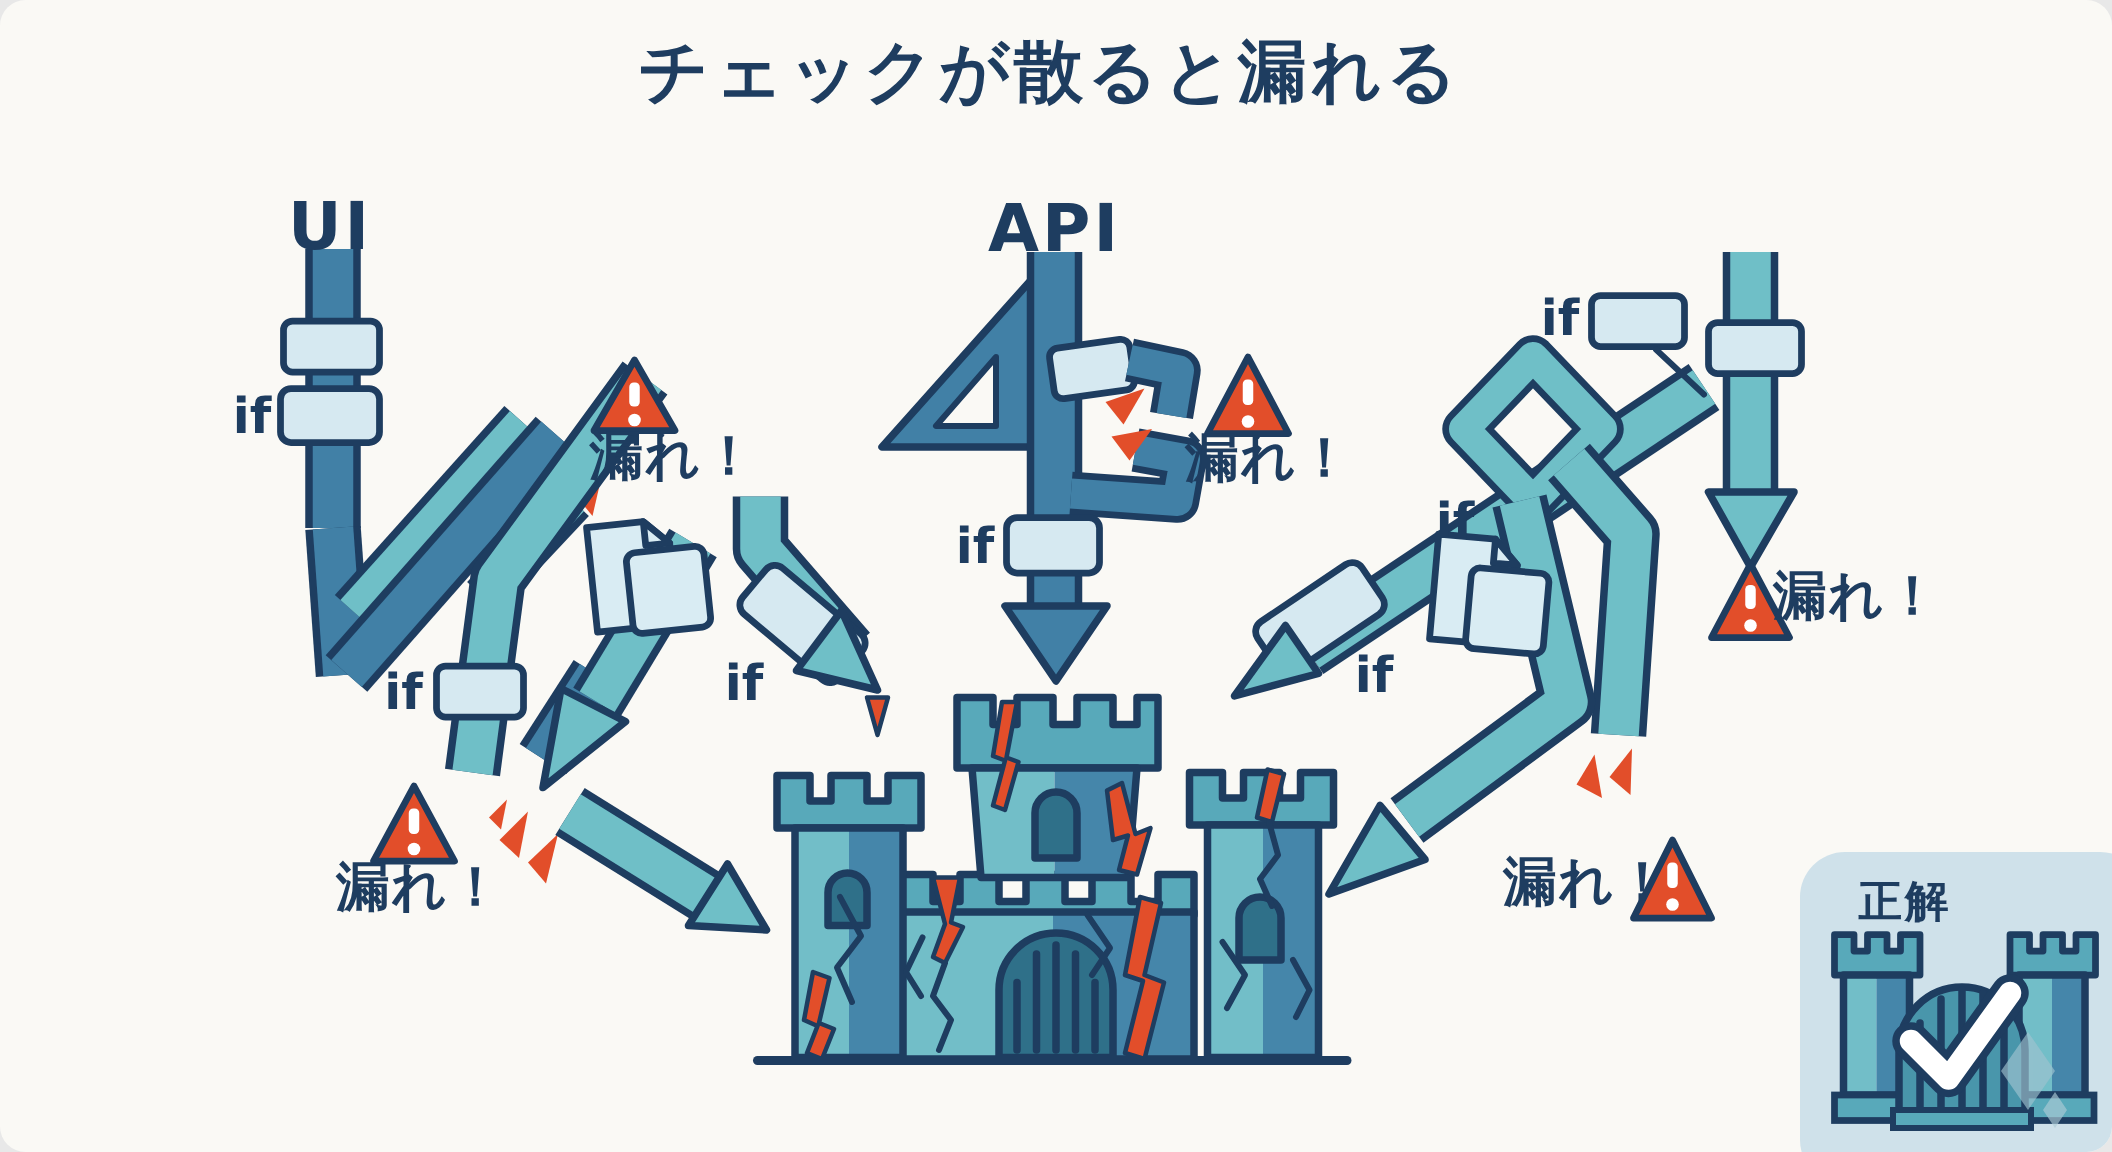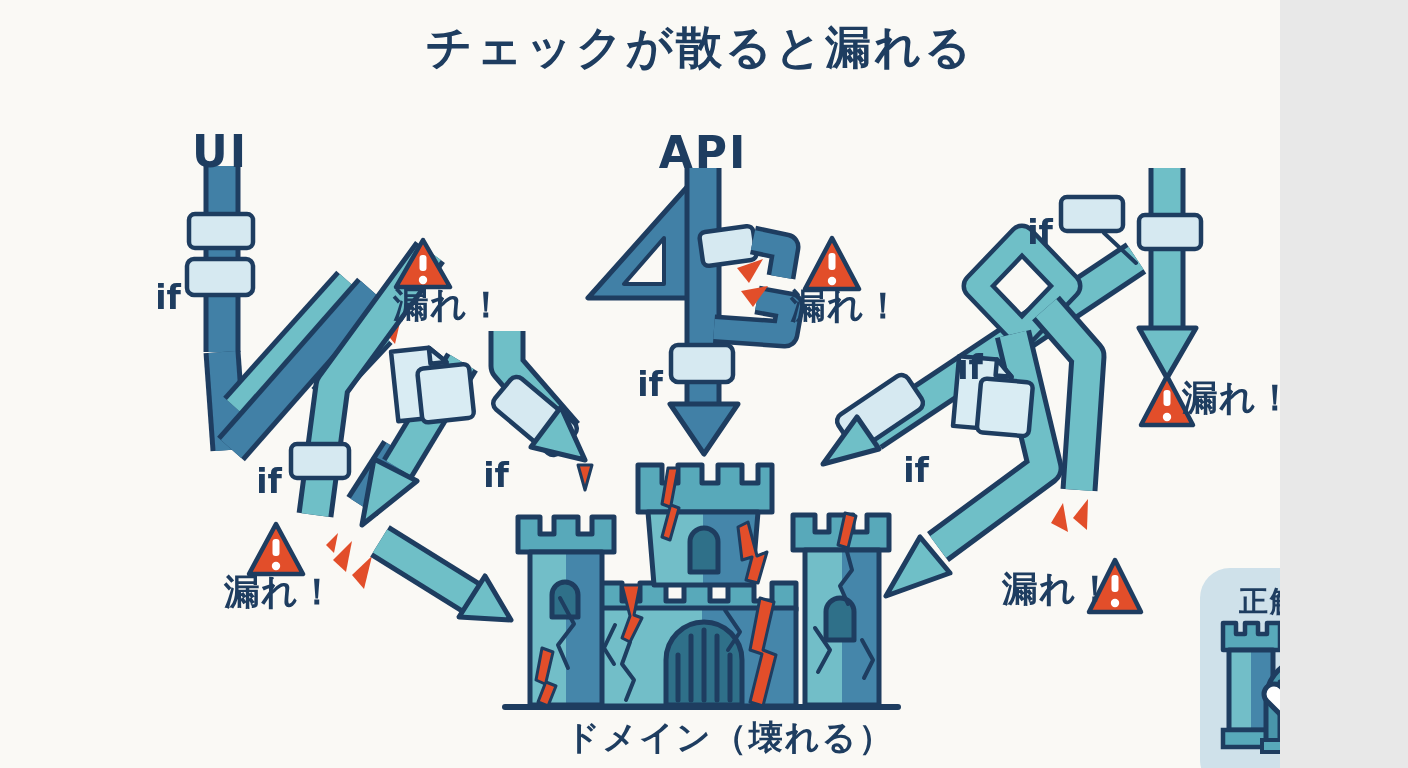--- a/index.html
+++ b/index.html
@@ -2,26 +2,26 @@
 <html><head>
 <meta charset="utf-8">
 <style>
   :root{
     --bg:#faf9f5; --navy:#1e3d60; --steel:#4180a6; --teal:#6fbfc7;
     --lightbox:#d6e9f1; --orange:#e24e2a; --panel:#cfe1ea;
     --c-light:#72bec8; --c-dark:#4586aa; --c-mid:#58a9ba; --c-door:#2f7089;
   }
   html,body{margin:0;padding:0;}
   body{font-family:"DejaVu Sans","Liberation Sans",sans-serif;background:#e8e8e8;}
-  .stage{position:relative;width:1280px;height:768px;background:var(--bg);overflow:hidden;}
+  .stage{position:relative;width:1408px;height:768px;background:var(--bg);overflow:hidden;border-radius:17px;}
   .stage svg{position:absolute;left:0;top:0;}
   .lbl{position:absolute;transform:translate(-50%,-50%);color:var(--navy);font-weight:bold;white-space:nowrap;line-height:1;}
   .t-title{font-size:46px;letter-spacing:3px;}
   .t-col{font-size:44px;letter-spacing:2px;margin-top:16px;}
-  .t-if{font-size:33px;margin-top:20px;}
+  .t-if{font-size:33px;}
   .t-leak{font-size:36px;letter-spacing:1px;}
   .t-domain{font-size:34px;letter-spacing:2px;}
   .t-correct{font-size:29px;letter-spacing:2px;}
   
   .pu{fill:none;stroke:var(--navy);stroke-width:37;stroke-linejoin:round;stroke-linecap:butt;}
   .ps{fill:none;stroke:var(--steel);stroke-width:27;stroke-linejoin:round;stroke-linecap:butt;}
   .pt{fill:none;stroke:var(--teal);stroke-width:27;stroke-linejoin:round;stroke-linecap:butt;}
   .pu2{fill:none;stroke:var(--navy);stroke-width:29;stroke-linejoin:round;stroke-linecap:butt;}
   .ps2{fill:none;stroke:var(--steel);stroke-width:20;stroke-linejoin:round;stroke-linecap:butt;}
   .pt2{fill:none;stroke:var(--teal);stroke-width:20;stroke-linejoin:round;stroke-linecap:butt;}
@@ -281,16 +281,15 @@
 <div class="lbl t-if" style="left:916px;top:450px;">if</div>
 <div class="lbl t-if" style="left:970px;top:347px;">if</div>
 <div class="lbl t-if" style="left:1040px;top:212px;">if</div>
 
 <div class="lbl t-leak" style="left:449px;top:305px;">漏れ！</div>
 <div class="lbl t-leak" style="left:280px;top:592px;">漏れ！</div>
 <div class="lbl t-leak" style="left:846px;top:306px;">漏れ！</div>
 <div class="lbl t-leak" style="left:1238px;top:398px;">漏れ！</div>
 <div class="lbl t-leak" style="left:1058px;top:589px;">漏れ！</div>
 
-<div class="lbl t-domain" style="left:730px;top:737px;">ドメイン（壊れる）</div>
 <div class="lbl t-correct" style="left:1270px;top:601px;">正解</div>
 
 </div>
 
 </body></html>

